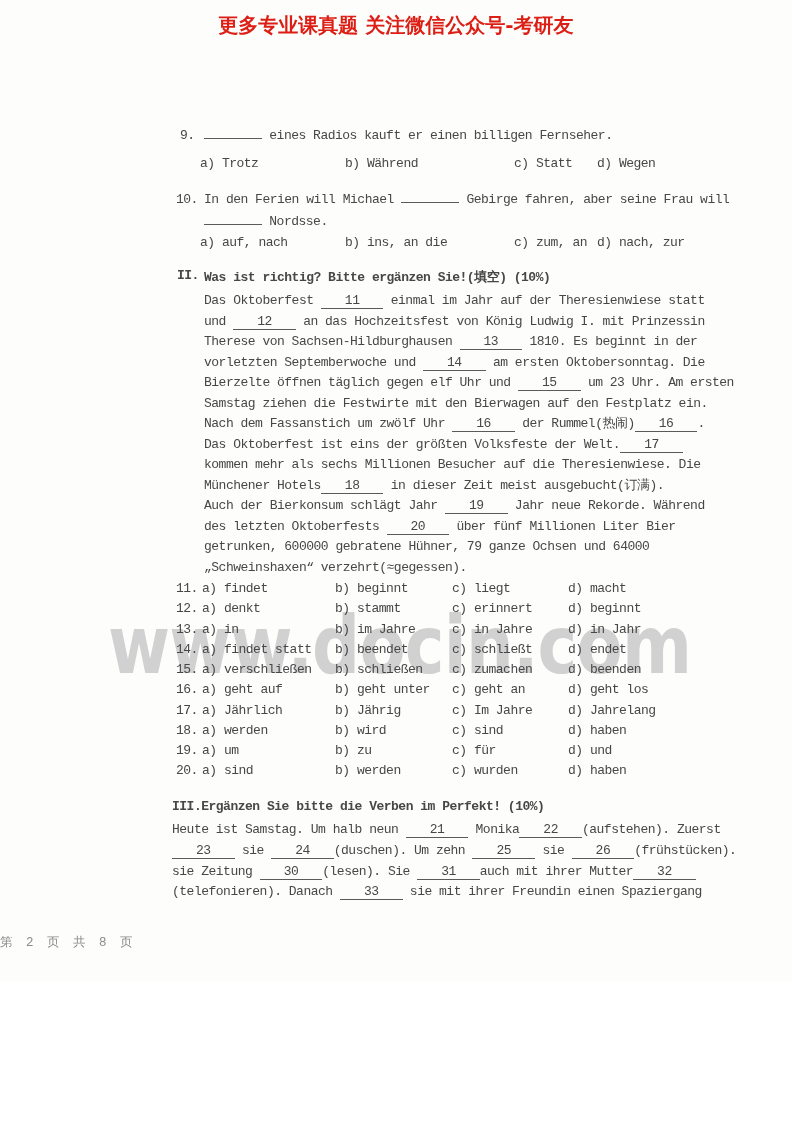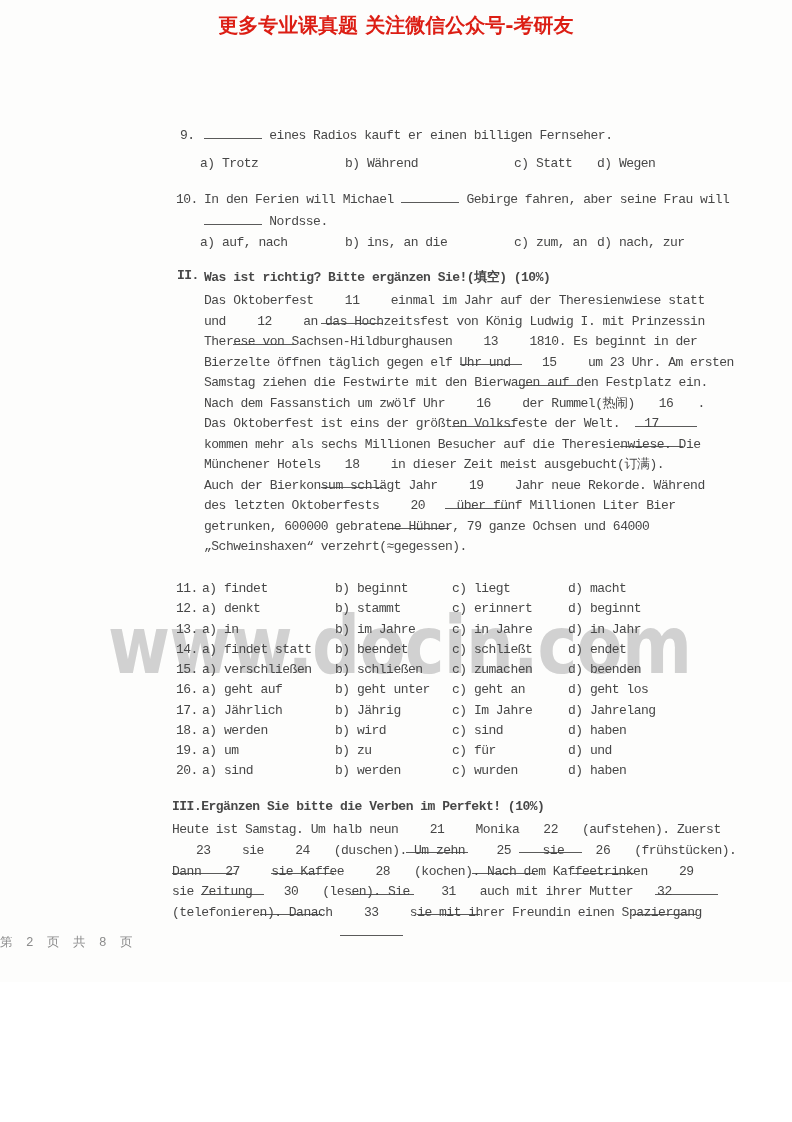--- a/index.html
+++ b/index.html
@@ -18,21 +18,21 @@
   }
   .watermark {
     position:absolute; left:108px; top:606px; z-index:0;
     font-family:"DejaVu Sans","Liberation Sans",sans-serif;
     font-weight:bold; font-size:80px; line-height:1;
     color:#cacaca; opacity:.85; letter-spacing:-1px;
     transform:scaleX(0.84); transform-origin:left top;
   }
   .blank {
     display:inline-block; border-bottom:1px solid #5a5a5a;
-    text-align:center; padding:0 24px 16px 24px; line-height:12px;
+    text-align:center; padding:0 24px 1px 24px; line-height:12px;
   }
   .blank-empty { padding:0 0 1px 0; min-width:58px; }
   .line { height:20.5px; line-height:20.5px; }
   .line3 { height:20.8px; line-height:20.8px; }
   .optrow, .mcrow { position:absolute; left:0; width:792px; height:18px; }
   .o-a { position:absolute; left:200px; } .o-b { position:absolute; left:345px;text-align:center; }
   .o-c { position:absolute; left:470px;margin-left:44px; } .o-d { position:absolute; left:597px; }
   .c-num { position:absolute; left:176px; } .c-a { position:absolute; left:202px; }
   .c-b { position:absolute; left:335px; }  .c-c { position:absolute; left:452px; }
   .c-d { position:absolute; left:568px; }
@@ -69,20 +69,21 @@
     <span class="o-d">d) nach, zur</span>
   </div>
 
   <div class="abs b" style="left:177px; top:268px">II.</div>
   <div class="abs b" style="left:204px; top:268px">Was ist richtig? Bitte ergänzen Sie!(填空) (10%)</div>
 
   <div class="abs" style="left:204px; top:291px">
     <div class="line">Das Oktoberfest <span class="blank">11</span> einmal im Jahr auf der Theresienwiese statt</div>
     <div class="line">und <span class="blank">12</span> an das Hochzeitsfest von König Ludwig I. mit Prinzessin</div>
     <div class="line">Therese von Sachsen-Hildburghausen <span class="blank">13</span> 1810. Es beginnt in der</div>
+    <div class="line">vorletzten Septemberwoche und <span class="blank">14</span> am ersten Oktobersonntag. Die</div>
     <div class="line">Bierzelte öffnen täglich gegen elf Uhr und <span class="blank">15</span> um 23 Uhr. Am ersten</div>
     <div class="line">Samstag ziehen die Festwirte mit den Bierwagen auf den Festplatz ein.</div>
     <div class="line">Nach dem Fassanstich um zwölf Uhr <span class="blank">16</span> der Rummel(热闹)<span class="blank">16</span>.</div>
     <div class="line">Das Oktoberfest ist eins der größten Volksfeste der Welt.<span class="blank">17</span></div>
     <div class="line">kommen mehr als sechs Millionen Besucher auf die Theresienwiese. Die</div>
     <div class="line">Münchener Hotels<span class="blank">18</span> in dieser Zeit meist ausgebucht(订满).</div>
     <div class="line">Auch der Bierkonsum schlägt Jahr <span class="blank">19</span> Jahr neue Rekorde. Während</div>
     <div class="line">des letzten Oktoberfests <span class="blank">20</span> über fünf Millionen Liter Bier</div>
     <div class="line">getrunken, 600000 gebratene Hühner, 79 ganze Ochsen und 64000</div>
     <div class="line">„Schweinshaxen“ verzehrt(≈gegessen).</div>
@@ -158,20 +159,19 @@
     <span class="c-c">c) wurden</span>
     <span class="c-d">d) haben</span>
   </div>
 
   <div class="abs b" style="left:172px; top:799px">
     <span>III.</span><span>Ergänzen Sie bitte die Verben im Perfekt! (10%)</span>
   </div>
   <div class="abs" style="left:172px; top:820px">
     <div class="line3">Heute ist Samstag. Um halb neun <span class="blank">21</span> Monika<span class="blank">22</span>(aufstehen). Zuerst</div>
     <div class="line3"><span class="blank">23</span> sie <span class="blank">24</span>(duschen). Um zehn <span class="blank">25</span> sie <span class="blank">26</span>(frühstücken).</div>
-    <div class="line3">Dann<span class="blank">27</span> sie Kaffee <span class="blank">28</span>(kochen). Nach dem Kaffeetrinken <span class="blank">29</span></div>
     <div class="line3">sie Zeitung <span class="blank">30</span>(lesen). Sie <span class="blank">31</span>auch mit ihrer Mutter<span class="blank">32</span></div>
     <div class="line3">(telefonieren). Danach <span class="blank">33</span> sie mit ihrer Freundin einen Spaziergang</div>
   </div>
 
   <div class="footer">第 2 页 共 8 页</div>
 
 </div>
 
 </body></html>

